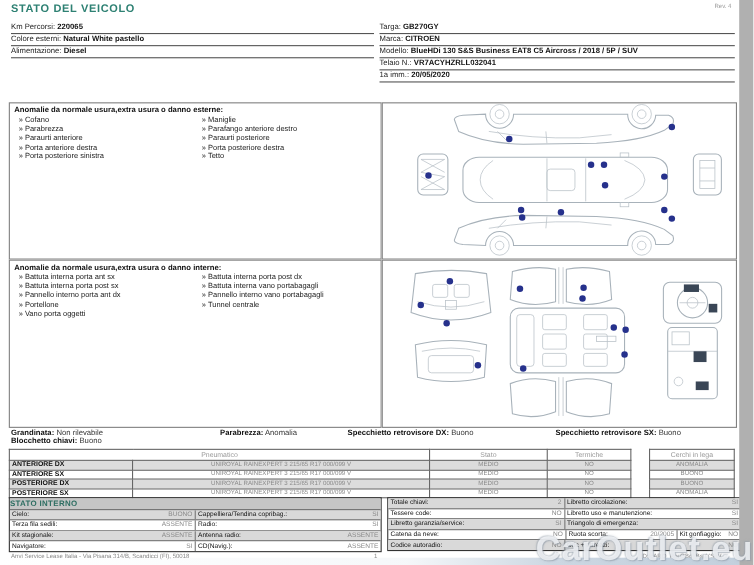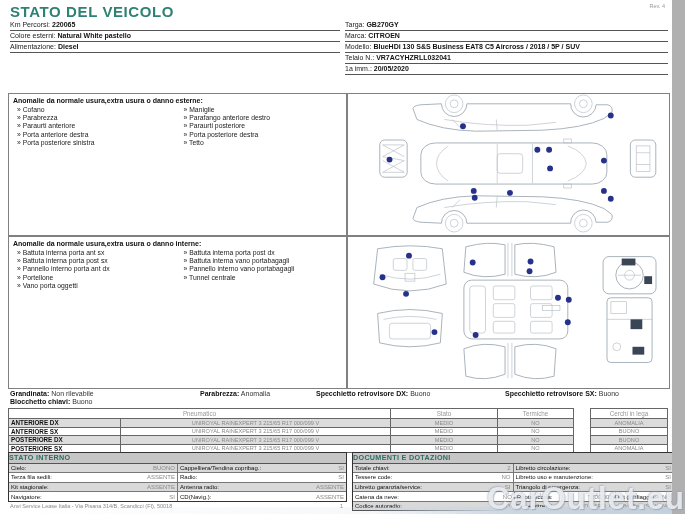--- a/index.html
+++ b/index.html
@@ -1,21 +1,21 @@
 <!DOCTYPE html>
 <html><head>
 <meta charset="utf-8">
 <style>
   html,body{margin:0;padding:0;background:#e8e8e8;}
   .sheet{position:relative;width:685px;height:514px;background:#ffffff;overflow:hidden;
          font-family:"Liberation Sans",sans-serif;color:#111;}
   .right-strip{position:absolute;top:0;right:0;width:13px;height:514px;background:#b0b0b0;}
   .bottom-strip{position:absolute;left:0;bottom:0;height:7px;width:672px;
     background:linear-gradient(to right, rgba(207,218,228,0) 0%, rgba(207,218,228,0.2) 55%, #ccd7e2 75%, #c3d0dd 100%);}
-  .title{position:absolute;left:10px;top:3px;font-size:15px;font-weight:bold;letter-spacing:.6px;color:#2e8173;}
+  .title{position:absolute;left:10px;top:3px;font-size:10px;font-weight:bold;letter-spacing:.6px;color:#2e8173;}
   .rev{position:absolute;right:20px;top:3px;font-size:5.5px;color:#999;}
 
   .hfields{position:absolute;top:20px;}
   .hf-left{left:10px;width:330px;}
   .hf-right{left:345px;width:323px;}
   .fld{border-bottom:1px solid #555;font-size:7px;line-height:10px;min-height:10px;padding-bottom:0px;}
   .fld .lbl{color:#222;}
   .fld .val{font-weight:bold;color:#111;}
 
   .box{position:absolute;border:1px solid #808080;background:#fff;}
@@ -391,21 +391,20 @@
           <span class="val">SI</span>
         </div>
       <div class="cell">
           <span class="lbl">CD(Navig.):</span>
           <span class="val">ASSENTE</span>
         </div>
     </div>
   </div>
 
   <div class="btable t-doc">
-    <div class="bhdr">DOCUMENTI E DOTAZIONI</div>
     <div class="trow alt">
       <div class="cell">
           <span class="lbl">Totale chiavi:</span>
           <span class="val">2</span>
         </div>
       <div class="cell">
           <span class="lbl">Libretto circolazione:</span>
           <span class="val">SI</span>
         </div>
     </div>

